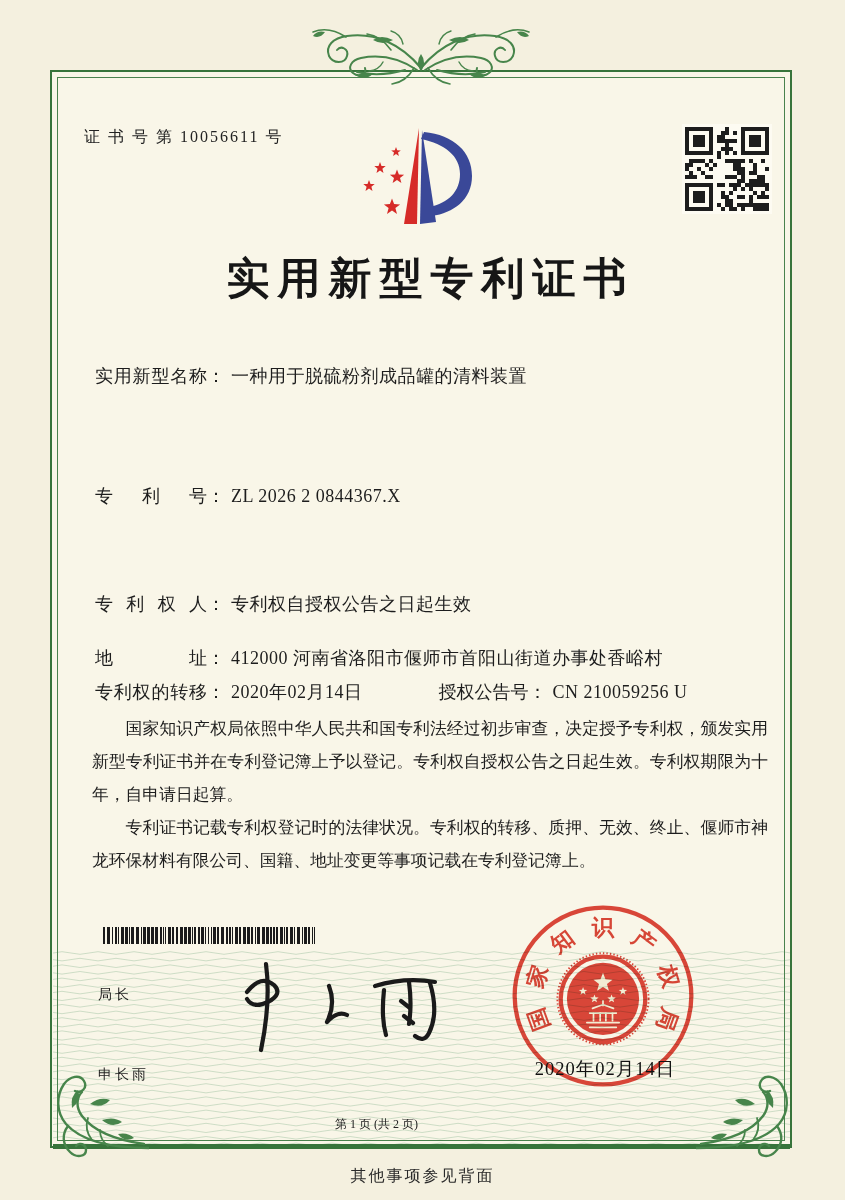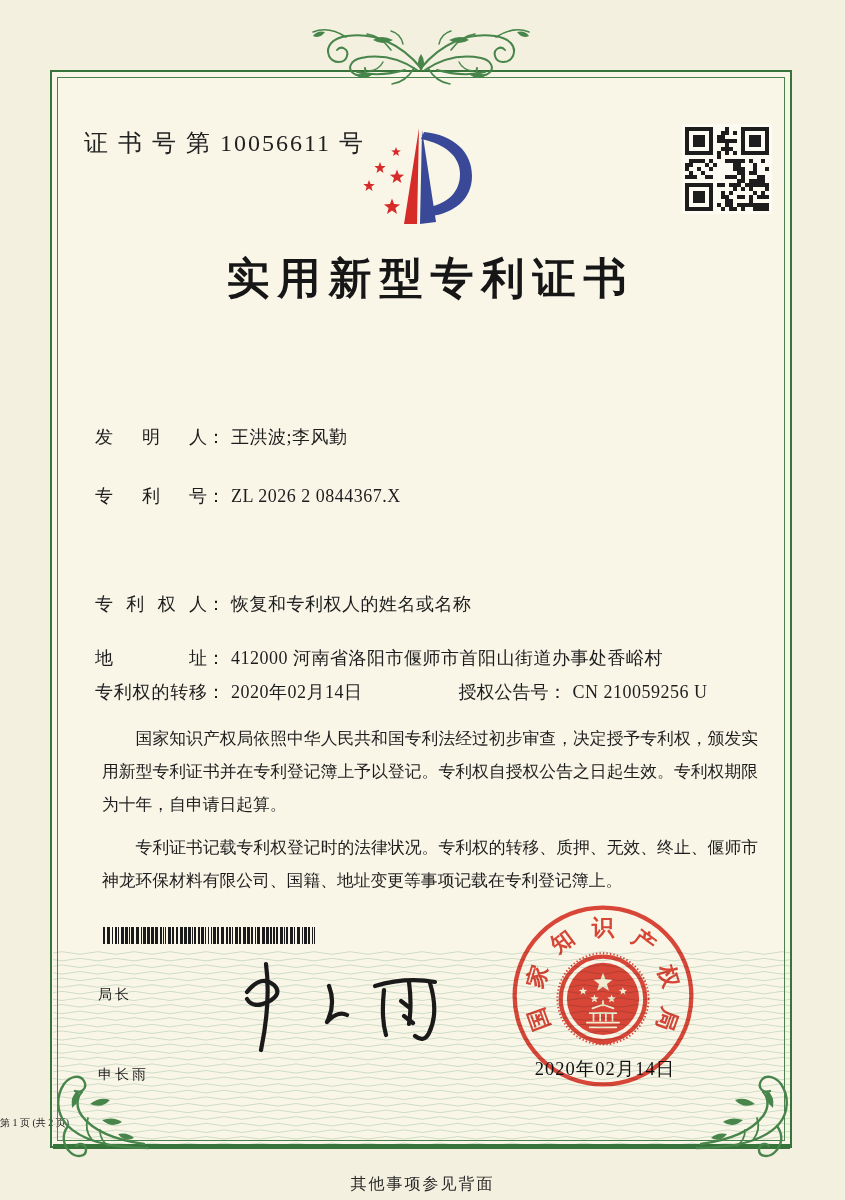--- a/index.html
+++ b/index.html
@@ -3,33 +3,33 @@
 <meta charset="utf-8">
 <style>
   html,body{margin:0;padding:0;}
   body{background:#e9e5d4;font-family:"Liberation Serif","DejaVu Serif",serif;}
   .page{position:relative;width:845px;height:1200px;background:#f4f0df;overflow:hidden;}
   .abs{position:absolute;}
   .inner-bg{left:52px;top:72px;width:739px;height:1074px;background:#f9f6e8;z-index:0;}
   .b-outer{left:50px;top:70px;width:738px;height:1074px;border:2.5px solid #37743b;z-index:3;pointer-events:none;}
   .b-inner{left:57px;top:77px;width:726px;height:1062px;border:1px solid #4a824e;z-index:3;pointer-events:none;}
   .bottom-thick{left:53px;top:1144px;width:737px;height:5px;background:#37743b;z-index:4;}
-  .cert-no{left:84px;top:127px;font-size:24px;letter-spacing:2px;color:#222;z-index:2;}
+  .cert-no{left:84px;top:127px;font-size:16px;letter-spacing:2px;color:#222;z-index:2;}
   .title{left:0;top:250px;width:845px;text-align:center;font-size:43px;font-weight:bold;letter-spacing:8px;color:#161616;z-index:2;margin-left:8px;}
   .frow{left:95px;font-size:18px;color:#1d1d1d;z-index:2;white-space:nowrap;}
   .flabel{display:inline-block;width:112px;text-align:justify;text-align-last:justify;vertical-align:bottom;}
   .fcolon{margin-right:6px;}
   .fvalue{letter-spacing:.5px;}
-  .grant2{margin-left:96px;}
+  .grant2{margin-left:76px;}
   .body-text{left:92px;top:712px;width:676px;font-size:16.8px;line-height:33px;color:#1d1d1d;text-align:justify;z-index:2;}
-  .body-text p{margin:10px;text-indent:2em;}
+  .body-text p{margin:0;text-indent:2em;}
   .signer{left:98px;z-index:2;font-size:14px;letter-spacing:3px;color:#1d1d1d;}
   .seal-date{left:510px;top:1056px;width:190px;text-align:center;font-size:18.5px;letter-spacing:1px;color:#111;z-index:6;}
-  .page-foot{left:0;top:1116px;width:753px;text-align:left;font-size:10px;color:#222;z-index:2;}
-  .back-note{left:0;top:1166px;width:845px;text-align:center;font-size:16px;letter-spacing:2px;color:#2a2a2a;z-index:2;margin-top:8px;}
+  .page-foot{left:0;top:1116px;width:753px;text-align:center;font-size:12px;color:#222;z-index:2;}
+  .back-note{left:0;top:1166px;width:845px;text-align:center;font-size:16px;letter-spacing:2px;color:#2a2a2a;z-index:2;}
   svg{display:block;}
   .seal-svg{left:508px;top:901px;z-index:5;mix-blend-mode:multiply;opacity:.93;}
   .sig-svg{left:225px;top:956px;z-index:4;}
   .waves-svg{left:53px;top:950px;z-index:1;}
   .qr-svg{left:682px;top:124px;z-index:2;}
   .bar-svg{left:103px;top:927px;z-index:2;}
   .logo-svg{left:352px;top:118px;z-index:2;}
   .tf-svg{left:291px;top:10px;z-index:4;}
   .cl-svg{left:44px;top:1064px;z-index:5;}
   .cr-svg{left:696px;top:1064px;z-index:5;}
@@ -369,28 +369,28 @@
         <rect x="11" y="83" width="4" height="4" fill="#1d1d1d"></rect>
         <rect x="15" y="83" width="4" height="4" fill="#1d1d1d"></rect>
         <rect x="19" y="83" width="4" height="4" fill="#1d1d1d"></rect>
         <rect x="23" y="83" width="4" height="4" fill="#1d1d1d"></rect>
         <rect x="27" y="83" width="4" height="4" fill="#1d1d1d"></rect>
       </g>
     </svg>
 
   <div class="abs title">实用新型专利证书</div>
 
-  <div class="abs frow" style="top:425px">
-    <span class="flabel">发明人</span><span class="fcolon">：</span><span class="fvalue">王洪波;李风勤</span>
+  <div class="abs frow" style="top:364px">
+    <span class="flabel">实用新型名称</span><span class="fcolon">：</span><span class="fvalue">一种用于脱硫粉剂成品罐的清料装置</span>
   </div>
   <div class="abs frow" style="top:484px">
     <span class="flabel">专利号</span><span class="fcolon">：</span><span class="fvalue">ZL 2026 2 0844367.X</span>
   </div>
   <div class="abs frow" style="top:592px">
-    <span class="flabel">专利权人</span><span class="fcolon">：</span><span class="fvalue">恢复和专利权人的姓名或名称</span>
+    <span class="flabel">专利权人</span><span class="fcolon">：</span><span class="fvalue">专利权自授权公告之日起生效</span>
   </div>
   <div class="abs frow" style="top:646px">
     <span class="flabel">地址</span><span class="fcolon">：</span><span class="fvalue">412000 河南省洛阳市偃师市首阳山街道办事处香峪村</span>
   </div>
   <div class="abs frow" style="top:680px">
     <span class="flabel">专利权的转移</span><span class="fcolon">：</span><span class="fvalue">2020年02月14日</span><span class="grant2"><span>授权公告号</span><span class="fcolon">：</span><span class="fvalue">CN 210059256 U</span></span>
   </div>
 
   <div class="abs body-text">
     <p>国家知识产权局依照中华人民共和国专利法经过初步审查，决定授予专利权，颁发实用新型专利证书并在专利登记簿上予以登记。专利权自授权公告之日起生效。专利权期限为十年，自申请日起算。</p>

